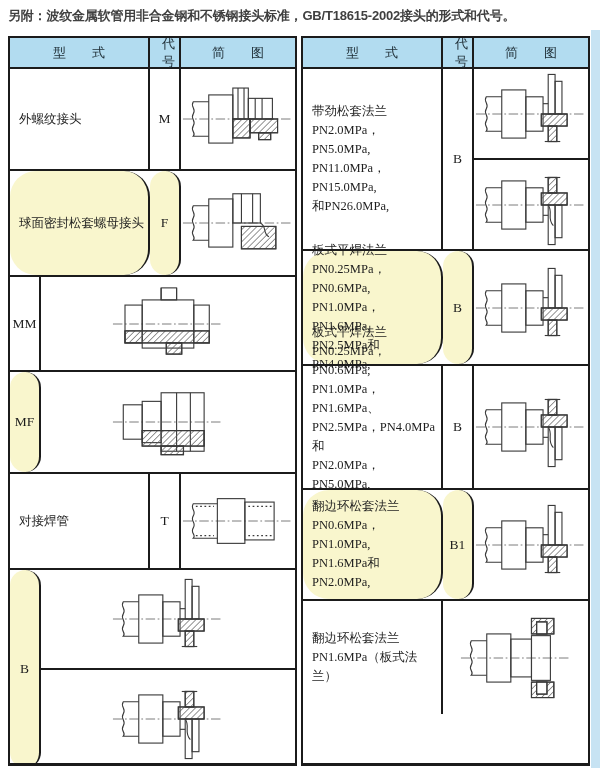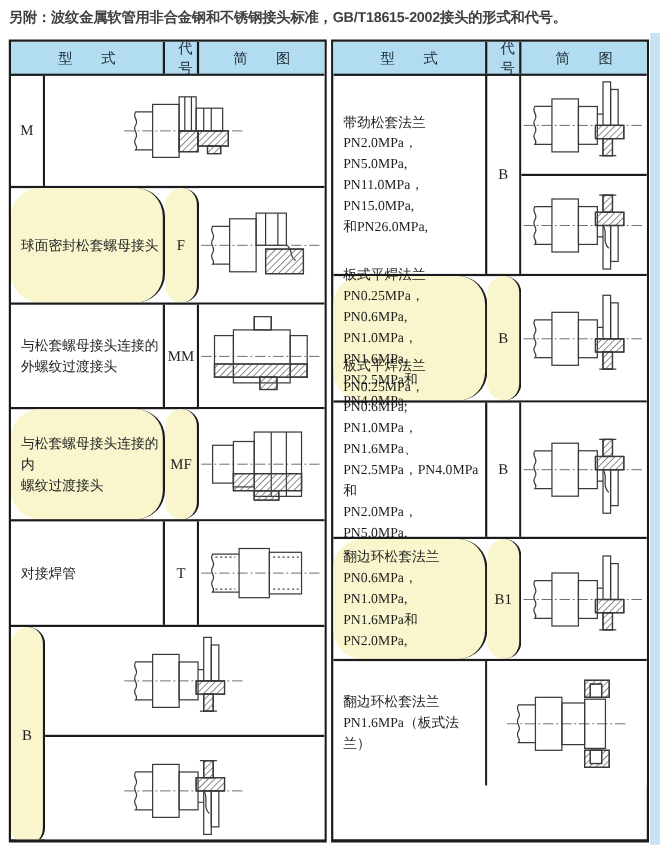--- a/index.html
+++ b/index.html
@@ -78,20 +78,23 @@
       </div>
     <div class="hc c">
         <span>代号</span>
       </div>
     <div class="hc d">
         <span>简　　图</span>
       </div>
   </div>
 
   <div class="trow" style="height:100px">
+    <div class="cell type">
+        <span class="tx">外螺纹接头</span>
+      </div>
     <div class="cell code">
         <span>M</span>
       </div>
     <div class="cell diag">
       <div class="sub">
           <svg class="dsvg" viewBox="0 0 132 100">
             <g stroke="#3a3a3a" stroke-width="1.3" fill="none">
               <line x1="2" y1="50" x2="129" y2="50" stroke-dasharray="11 3 2 3" stroke-width="0.9" stroke="#555"></line>
               <path d="M32 30 H14 C10 36 18 38 14 44 C10 50 18 52 14 58 C10 64 18 66 14 70 H32"></path>
               <rect x="32" y="22" width="28" height="56"></rect>
@@ -133,24 +136,20 @@
               <path d="M92 50 C100 54 94 62 102 66"></path>
               <rect x="70" y="54" width="40" height="26" fill="url(#hatch)"></rect>
               <rect x="70" y="54" width="40" height="26"></rect>
             </g>
           </svg>
         </div>
     </div>
   </div>
 
   <div class="trow" style="height:95px">
-    <div class="cell type">
-        <span class="tx">与松套螺母接头连接的
-外螺纹过渡接头</span>
-      </div>
     <div class="cell code">
         <span>MM</span>
       </div>
     <div class="cell diag">
       <div class="sub">
           <svg class="dsvg" viewBox="0 0 132 100">
             <g stroke="#3a3a3a" stroke-width="1.3" fill="none">
               <line x1="2" y1="50" x2="129" y2="50" stroke-dasharray="11 3 2 3" stroke-width="0.9" stroke="#555"></line>
               <rect x="16" y="28" width="20" height="44"></rect>
               <rect x="36" y="22" width="60" height="56"></rect>
@@ -162,24 +161,20 @@
               <rect x="16" y="58" width="98" height="14"></rect>
               <rect x="64" y="72" width="18" height="13" fill="url(#hatch)"></rect>
               <rect x="64" y="72" width="18" height="13"></rect>
             </g>
           </svg>
         </div>
     </div>
   </div>
 
   <div class="trow hl" style="height:102px">
-    <div class="cell type">
-        <span class="tx">与松套螺母接头连接的内
-螺纹过渡接头</span>
-      </div>
     <div class="cell code">
         <span>MF</span>
       </div>
     <div class="cell diag">
       <div class="sub">
           <svg class="dsvg" viewBox="0 0 132 100">
             <g stroke="#3a3a3a" stroke-width="1.3" fill="none">
               <line x1="2" y1="50" x2="129" y2="50" stroke-dasharray="11 3 2 3" stroke-width="0.9" stroke="#555"></line>
               <rect x="14" y="30" width="22" height="40"></rect>
               <rect x="36" y="26" width="22" height="48"></rect>

